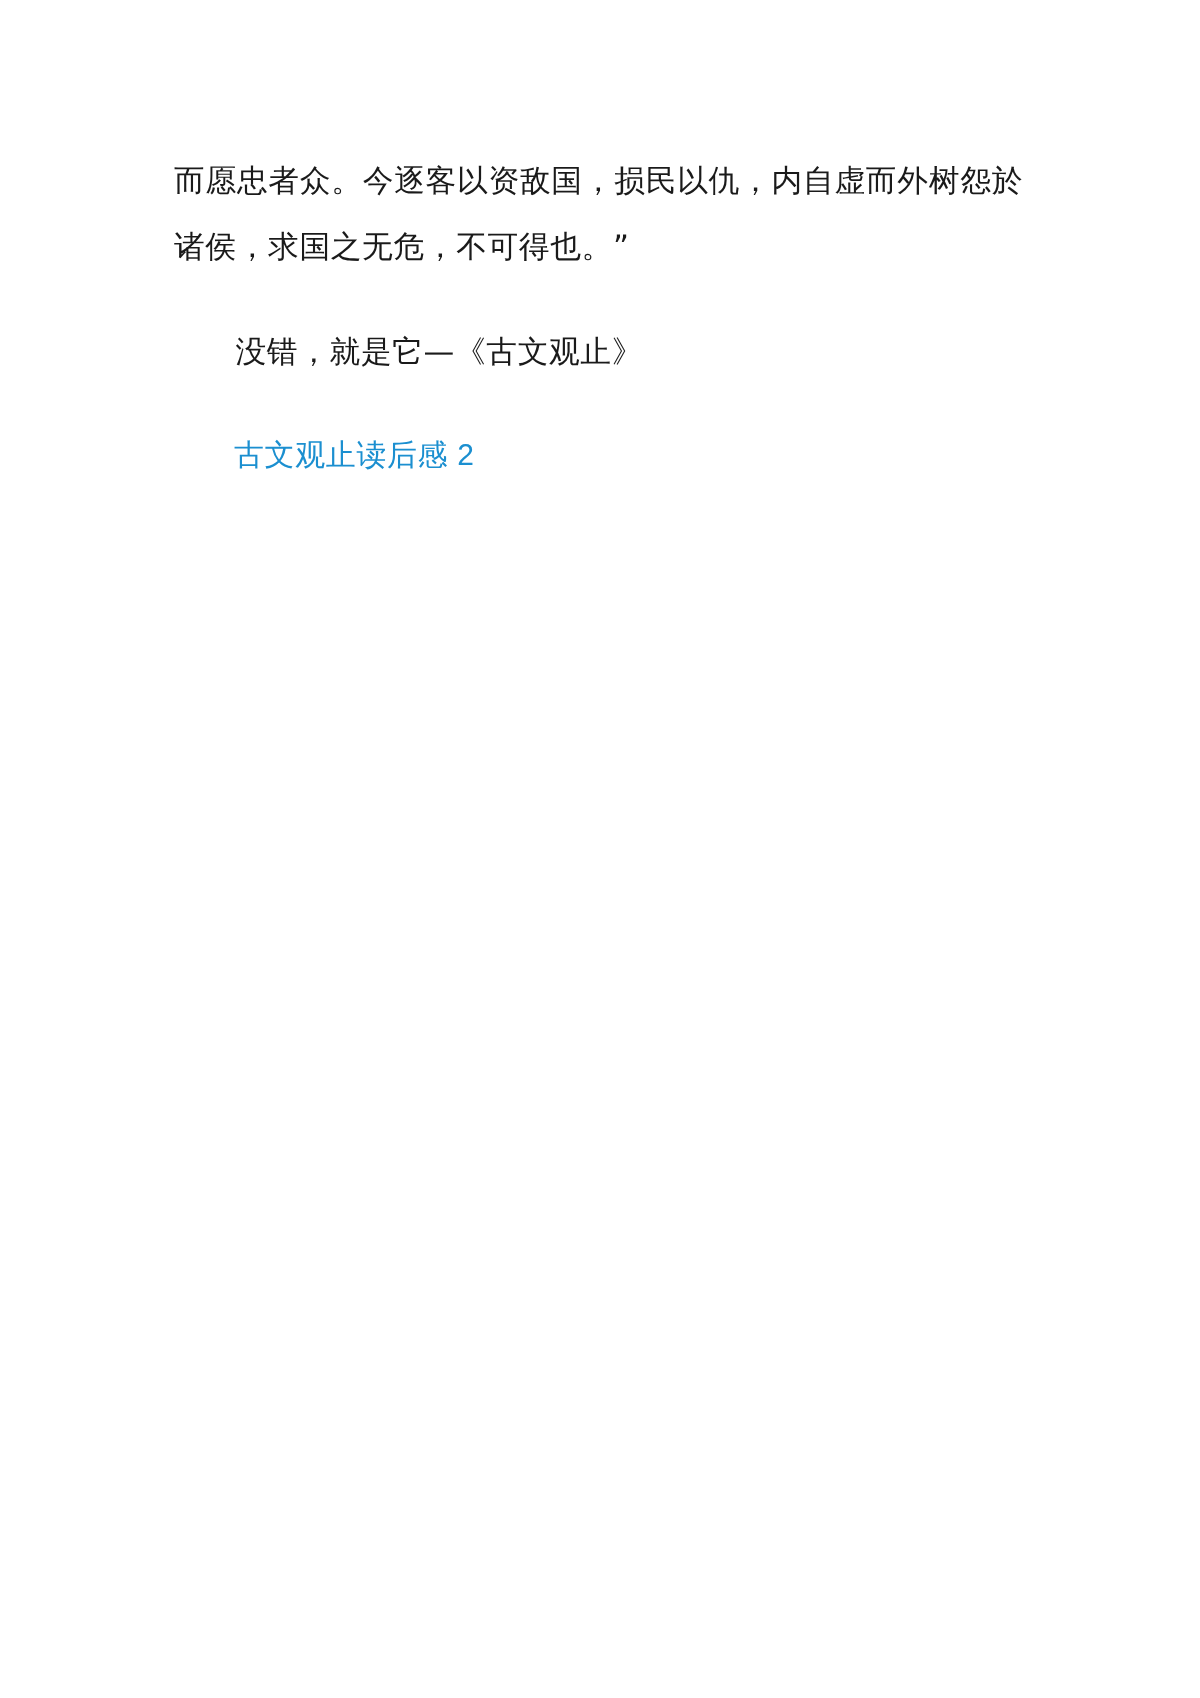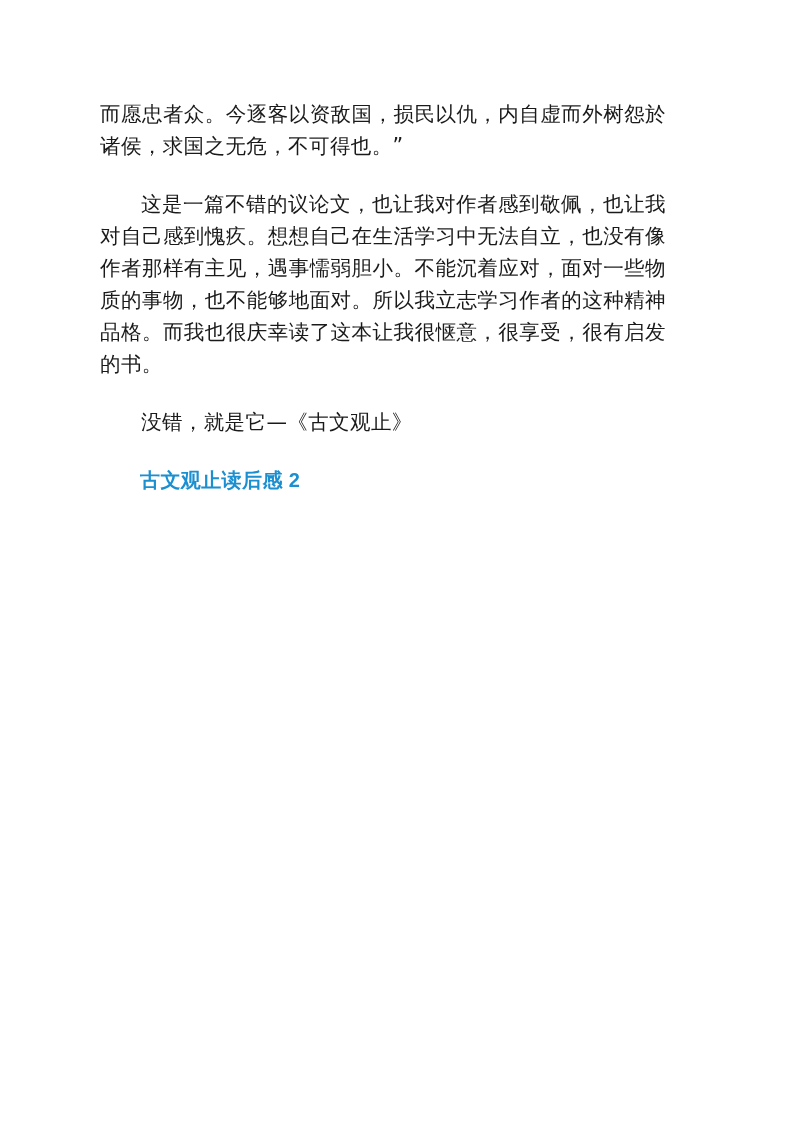--- a/index.html
+++ b/index.html
@@ -1,29 +1,28 @@
 <!DOCTYPE html>
 <html><head>
   <meta charset="utf-8">
   <style>
     html, body { margin: 0; padding: 0; background: #ffffff; }
     body { width: 800px; height: 1132px; position: relative; overflow: hidden; }
     .page {
-      position: absolute; left: 100px; top: 98px; width: 566px;
+      position: absolute; left: 116px; top: 98px; width: 566px;
       font-family: "DejaVu Sans", sans-serif; color: #1a1a1a;
-      font-size: 20.5px; line-height: 32px; letter-spacing: 0.4px;
+      font-size: 20.5px; line-height: 44px; letter-spacing: 0.4px;
     }
     .para { margin: 0 0 26px 0; text-indent: 2em; text-align: justify; }
     .para.noindent { text-indent: 0; }
     .heading {
       margin: 0 0 26px 0; text-indent: 2em; color: #1b8fd0;
-      font-weight: bold; font-family: "Liberation Sans", sans-serif; font-size: 20px;
+      font-weight: normal; font-family: "Liberation Sans", sans-serif; font-size: 20px;
     }
   </style>
 </head>
 <body>
 
 <div class="page">
   <p class="para noindent">而愿忠者众。今逐客以资敌国，损民以仇，内自虚而外树怨於诸侯，求国之无危，不可得也。”</p>
-  <p class="para">这是一篇不错的议论文，也让我对作者感到敬佩，也让我对自己感到愧疚。想想自己在生活学习中无法自立，也没有像作者那样有主见，遇事懦弱胆小。不能沉着应对，面对一些物质的事物，也不能够地面对。所以我立志学习作者的这种精神品格。而我也很庆幸读了这本让我很惬意，很享受，很有启发的书。</p>
   <p class="para">没错，就是它—《古文观止》</p>
   <h2 class="heading">古文观止读后感 2</h2>
 </div>
 
 </body></html>

